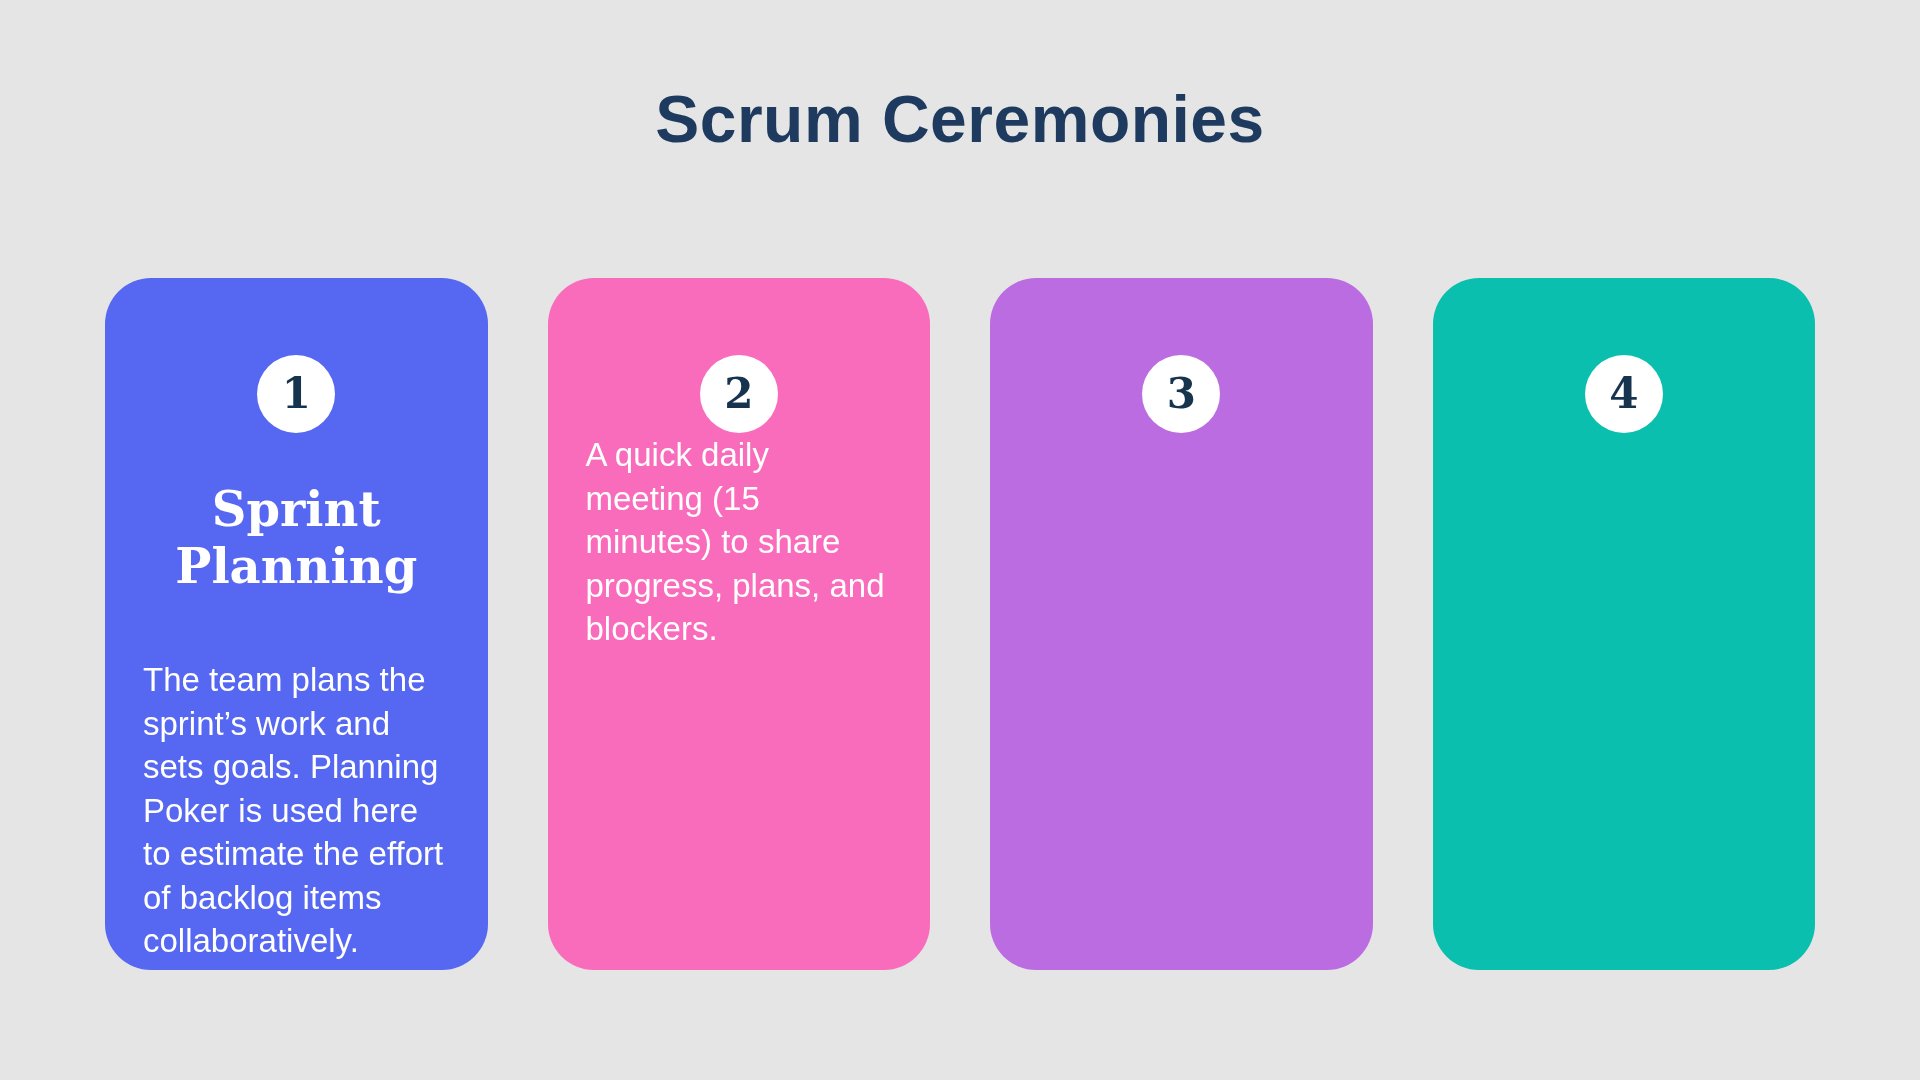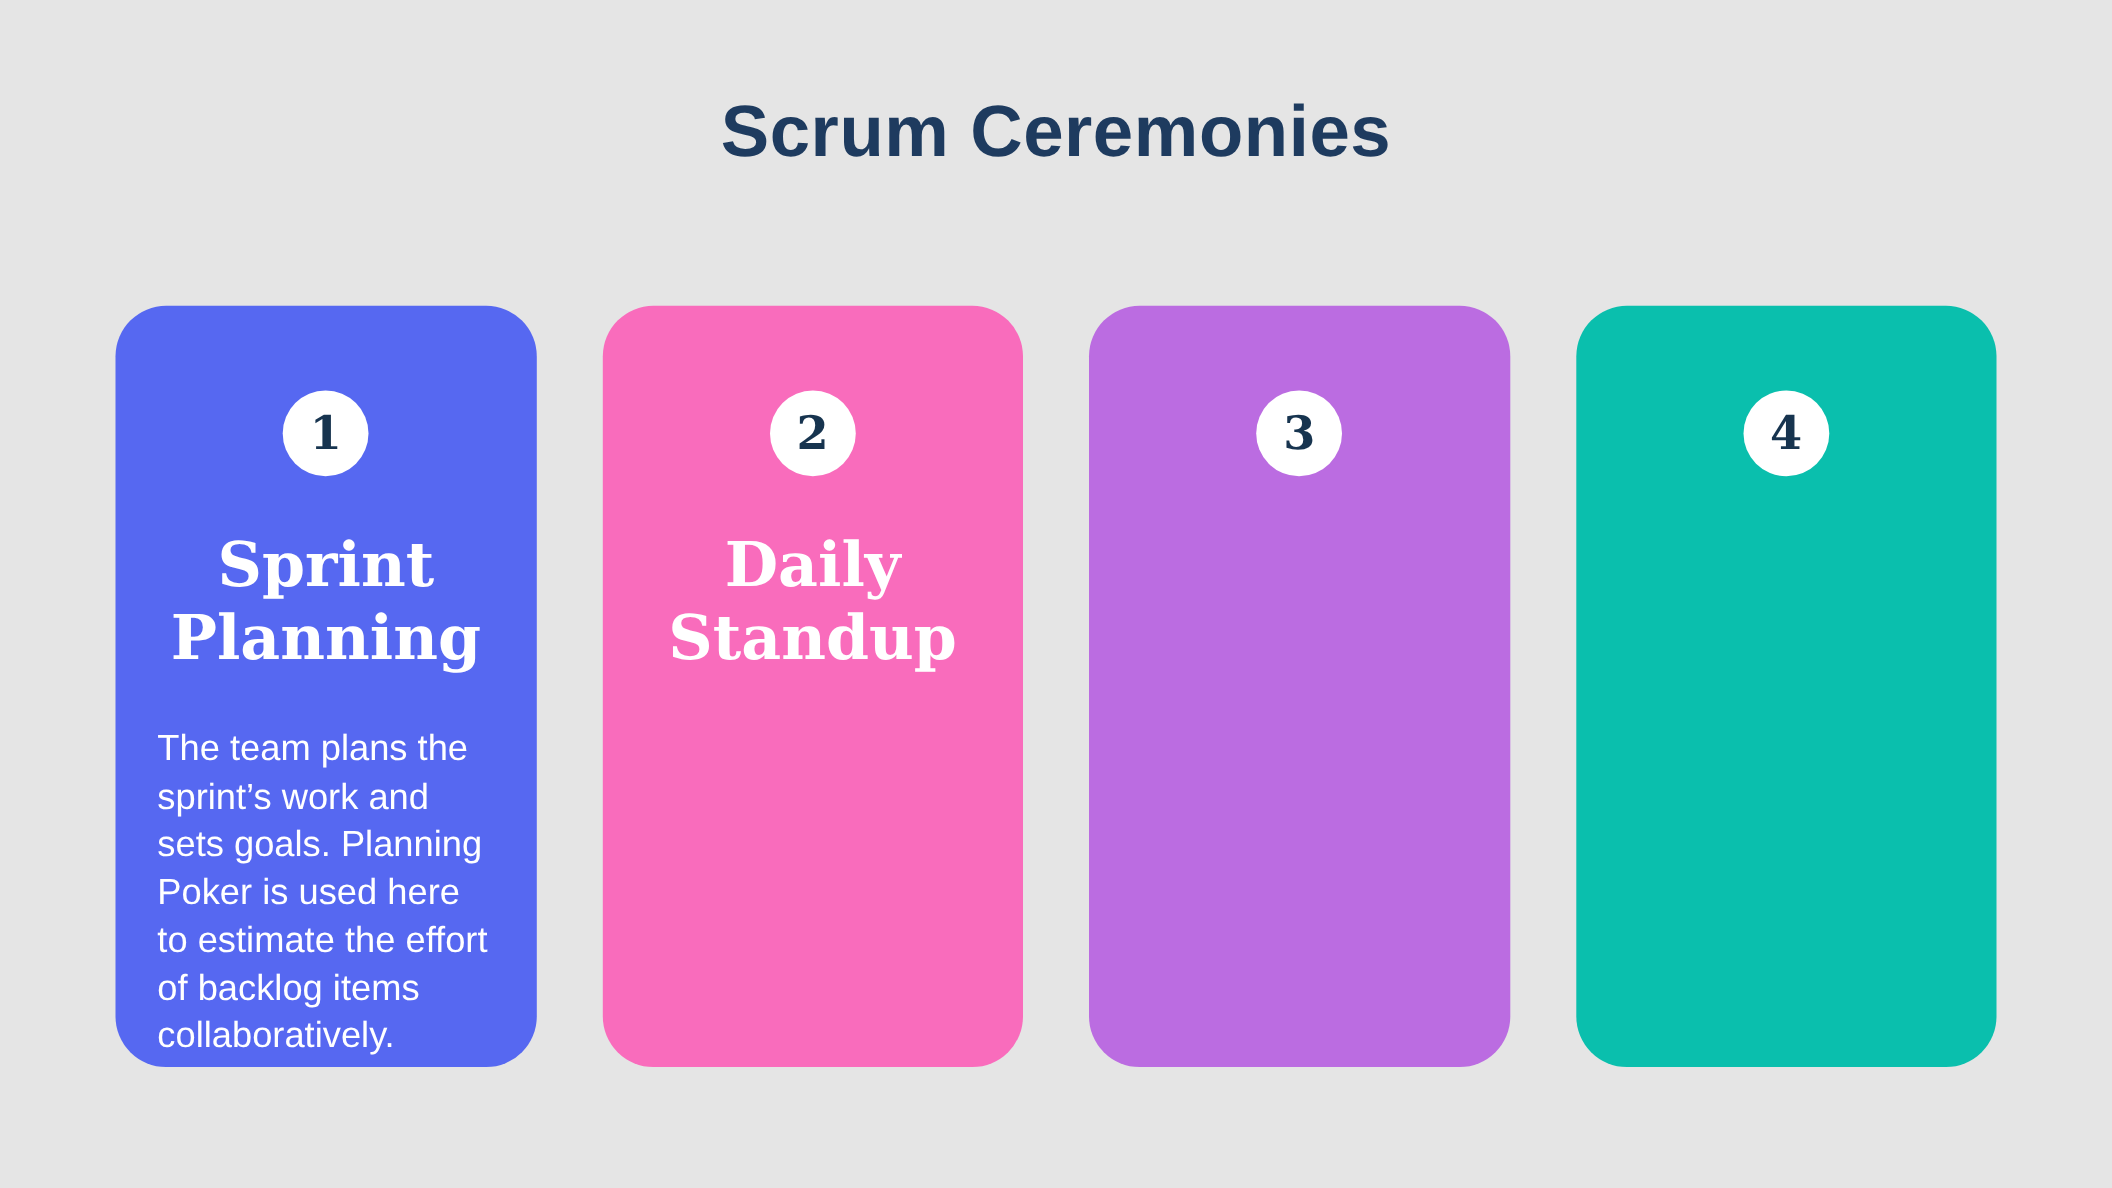--- a/index.html
+++ b/index.html
@@ -68,21 +68,21 @@
   }
 
   .card-title {
     margin: 48px -24px 0 -24px;
     height: 177px;
     width: 354px;
     flex: 0 0 auto;
     text-align: center;
     color: #ffffff;
     font-family: "DejaVu Serif", serif;
-    font-size: 56px;
+    font-size: 48px;
     font-weight: 700;
     line-height: 1.18;
   }
 
   .card-description {
     width: 100%;
     color: #ffffff;
     font-family: "Liberation Sans", sans-serif;
     font-size: 33px;
     font-weight: 400;
@@ -104,21 +104,21 @@
         <span class="step-number" style="color: rgb(23, 52, 79);">1</span>
       </div>
       <div class="card-title">Sprint Planning</div>
       <div class="card-description">The team plans the sprint’s work and sets goals. Planning Poker is used here to estimate the effort of backlog items collaboratively.</div>
     </div>
 
     <div class="ceremony-card" style="background-color: rgb(249, 108, 188);">
       <div class="step-badge" style="background-color: rgb(255, 255, 255);">
         <span class="step-number" style="color: rgb(23, 52, 79);">2</span>
       </div>
-      <div class="card-title">Daily Standup</div>
+      <div class="card-description">A quick daily meeting (15 minutes) to share progress, plans, and blockers.</div>
     </div>
 
     <div class="ceremony-card" style="background-color: rgb(187, 108, 225);">
       <div class="step-badge" style="background-color: rgb(255, 255, 255);">
         <span class="step-number" style="color: rgb(23, 52, 79);">3</span>
       </div>
     </div>
 
     <div class="ceremony-card" style="background-color: rgb(10, 191, 173);">
       <div class="step-badge" style="background-color: rgb(255, 255, 255);">

